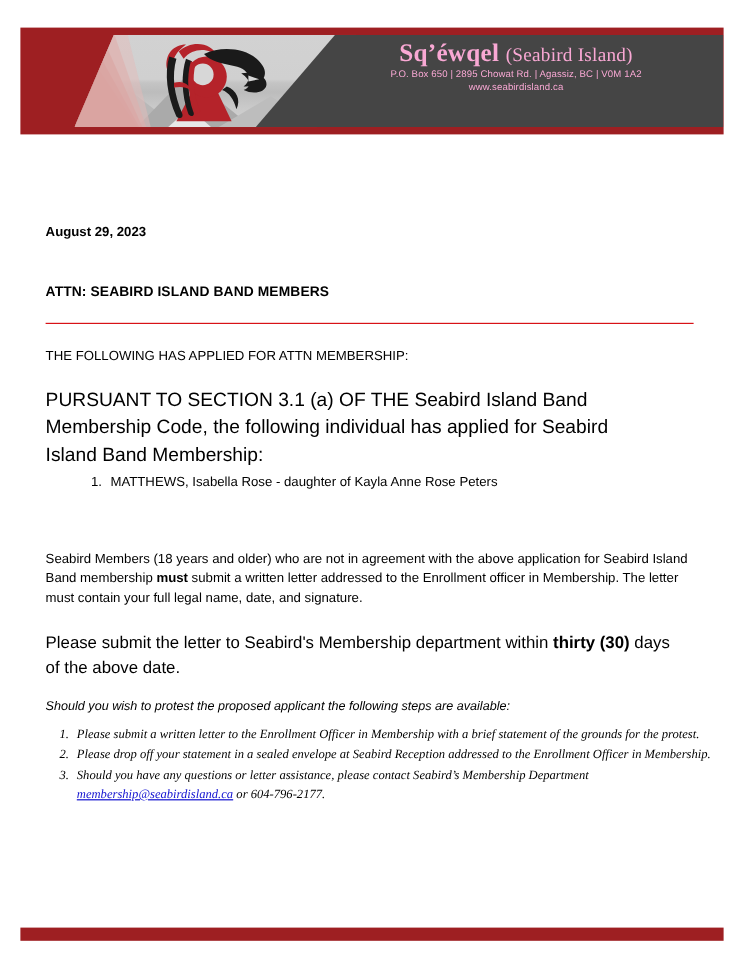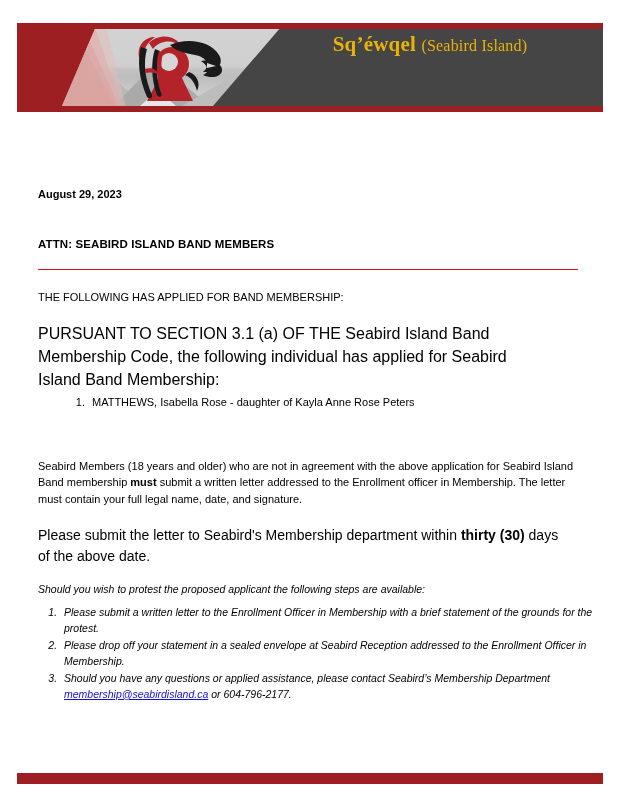--- a/index.html
+++ b/index.html
@@ -69,21 +69,21 @@
     background: #454545;
     clip-path: polygon(17% 0%, 100% 0%, 100% 100%, 0% 100%);
   }
   .header-text {
     position: absolute;
     right: 8px;
     top: 6px;
     width: 330px;
     height: 75px;
     text-align: center;
-    color: #eab308;
+    color: #f9a8d4;
   }
   .org-title {
     margin-top: 4px;
     font-family: "Liberation Serif", serif;
     font-size: 21px;
     font-weight: bold;
     line-height: 1.05;
     letter-spacing: .2px;
     white-space: nowrap;
   }
@@ -156,21 +156,21 @@
     position: absolute;
     top: 605px;
     left: 0px;
     width: 540px;
     margin: 0;
     padding: 0 0 0 22px;
     font-size: 10.5px;
     font-style: italic;
     line-height: 1.52;
   }
-  .protest-list li { padding-left: 4px; margin-bottom: 1px; }
+  .protest-list li { padding-left: 4px; margin-bottom: 1px; font-family: Liberation Serif, serif; }
   a.email-link {
     color: #1010d0;
     text-decoration: underline;
     font-style: italic;
   }
 
   
   .footer-bar {
     position: absolute;
     left: 17px;
@@ -226,43 +226,45 @@
     </svg>
   </div>
 
   <div class="gray-panel"></div>
 
   <div class="header-text">
     <div class="org-title">
       <span>Sq’éwqel</span>
       <span class="sub">(Seabird Island)</span>
     </div>
+    <div class="org-line">P.O. Box 650 | 2895 Chowat Rd. | Agassiz, BC | V0M 1A2</div>
+    <div class="org-line">www.seabirdisland.ca</div>
   </div>
 </div>
 
 <div class="doc">
 
   <div class="date-line">August 29, 2023</div>
 
   <div class="attn">ATTN: SEABIRD ISLAND BAND MEMBERS</div>
 
-  <div class="p1">THE FOLLOWING HAS APPLIED FOR BAND MEMBERSHIP:</div>
+  <div class="p1">THE FOLLOWING HAS APPLIED FOR ATTN MEMBERSHIP:</div>
 
   <div class="p2">PURSUANT TO SECTION 3.1 (a) OF THE Seabird Island Band Membership Code, the following individual has applied for Seabird Island Band Membership:</div>
 
   <ol class="applicant-list">
     <li>MATTHEWS, Isabella Rose - daughter of Kayla Anne Rose Peters</li>
   </ol>
 
   <div class="p3"><span>Seabird Members (18 years and older) who are not in agreement with the above application for Seabird Island Band membership </span><b>must</b><span> submit a written letter addressed to the Enrollment officer in Membership. The letter must contain your full legal name, date, and signature.</span></div>
 
   <div class="p4"><span>Please submit the letter to Seabird's Membership department within </span><b>thirty (30)</b><span> days of the above date.</span></div>
 
   <div class="protest-intro">Should you wish to protest the proposed applicant the following steps are available:</div>
 
   <ol class="protest-list">
     <li>Please submit a written letter to the Enrollment Officer in Membership with a brief statement of the grounds for the protest.</li>
     <li>Please drop off your statement in a sealed envelope at Seabird Reception addressed to the Enrollment Officer in Membership.</li>
-    <li><span>Should you have any questions or applied assistance, please contact Seabird’s Membership Department </span><a class="email-link" href="#">membership@seabirdisland.ca</a><span> or 604-796-2177.</span></li>
+    <li><span>Should you have any questions or letter assistance, please contact Seabird’s Membership Department </span><a class="email-link" href="#">membership@seabirdisland.ca</a><span> or 604-796-2177.</span></li>
   </ol>
 </div>
 
 <div class="footer-bar"></div>
 
 </body></html>

